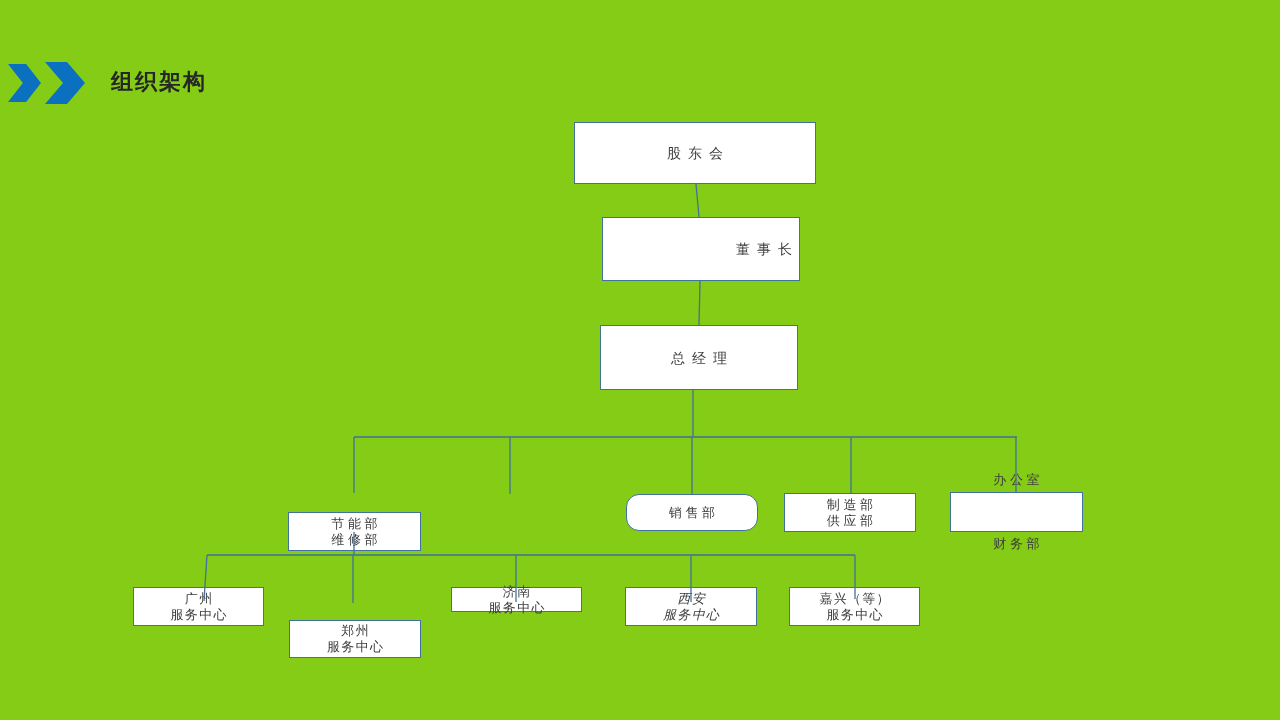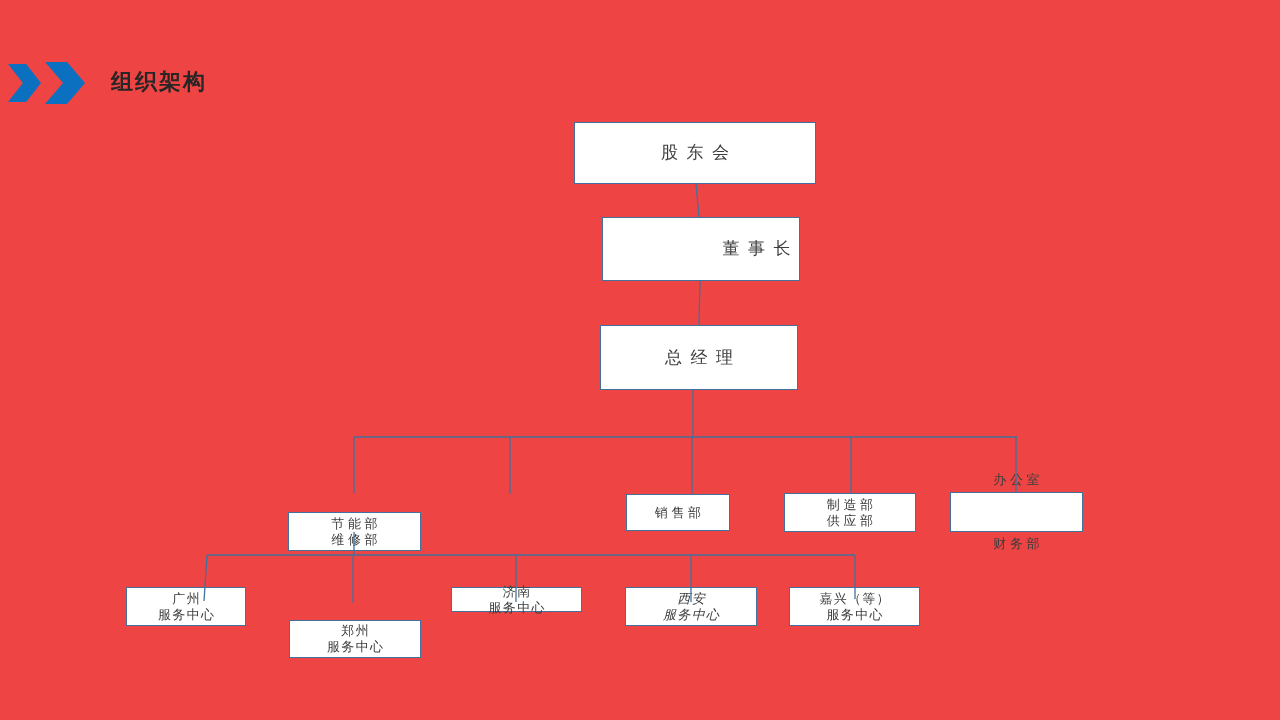--- a/index.html
+++ b/index.html
@@ -1,50 +1,50 @@
 <!DOCTYPE html>
 <html><head>
 <meta charset="utf-8">
 <style>
   * { margin:0; padding:0; box-sizing:border-box; }
   html,body { width:1280px; height:720px; background:#ffffff; overflow:hidden;
               font-family:"Liberation Sans", sans-serif; }
-  .stage { position:relative; width:1280px; height:720px; background:#ef4444; }
+  .stage { position:relative; width:1280px; height:720px; background:#84cc16; }
 
   
   .chevrons { position:absolute; left:8px; top:62px; width:80px; height:42px; }
   .chev { position:absolute; background:#0c70c0;
           clip-path:polygon(0 0,55% 0,100% 50%,55% 100%,0 100%,45% 50%); }
   .c1 { left:0; top:2px; width:33px; height:38px; }
   .c2 { left:37px; top:0; width:40px; height:42px; }
   .page-title { position:absolute; left:111px; top:67px; font-size:22px;
                 font-weight:bold; color:#262626; letter-spacing:2px; white-space:nowrap; }
 
   
   .node { position:absolute; background:#ffffff; border:1.4px solid #41719c;
           display:flex; flex-direction:column; align-items:center; justify-content:center;
           color:#3d3d3d; text-align:center; }
   .node .nl { display:block; line-height:16px; white-space:nowrap; }
 
-  .lvl-big  { font-size:17px; }
+  .lvl-big  { font-size:14px; }
   .lvl-mid  { font-size:13px; }
   .lvl-low  { font-size:13px; }
   .sp-lg .nl { letter-spacing:.5em;  padding-left:.5em; }
   .sp-md .nl { letter-spacing:.28em; padding-left:.28em; }
   .sp-sm .nl { letter-spacing:.1em;  padding-left:.1em; }
 
   .n-shareholders      { left:574px; top:122px; width:242px; height:62px; }
   .n-chairman          { left:602px; top:217px; width:198px; height:64px;align-items:flex-end; }
   .n-general-manager   { left:600px; top:325px; width:198px; height:65px;align-items:center; }
   .n-energy            { left:288px; top:512px; width:133px; height:39px; }
   .n-doctor            { left:443px; top:494px; width:132px; height:37px; }
-  .n-sales             { left:626px; top:494px; width:104px; height:37px; }
+  .n-sales             { left:626px; top:494px; width:132px; height:37px;border-radius:13px; }
   .n-manufacture       { left:784px; top:493px; width:132px; height:39px; }
   .n-office            { left:950px; top:492px; width:133px; height:40px;gap:48px; }
-  .n-guangzhou         { left:126px; top:587px; width:120px; height:39px; }
+  .n-guangzhou         { left:133px; top:587px; width:131px; height:39px; }
   .n-zhengzhou         { left:289px; top:620px; width:132px; height:38px; }
   .n-jinan             { left:451px; top:587px; width:131px; height:25px; }
   .n-xian              { left:625px; top:587px; width:132px; height:39px;font-style:italic; }
   .n-jiaxing           { left:789px; top:587px; width:131px; height:39px; }
 
   
   .connector-svg { position:absolute; left:0; top:0; width:1280px; height:720px;
                    pointer-events:none; z-index:5; }
   .connector-svg line { stroke:#41719c; stroke-width:1.3; fill:none; }
 </style>

